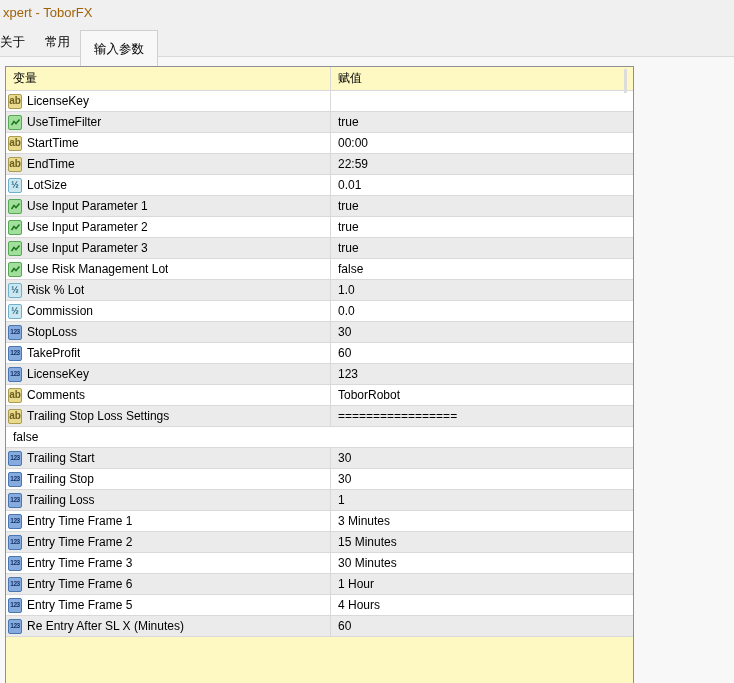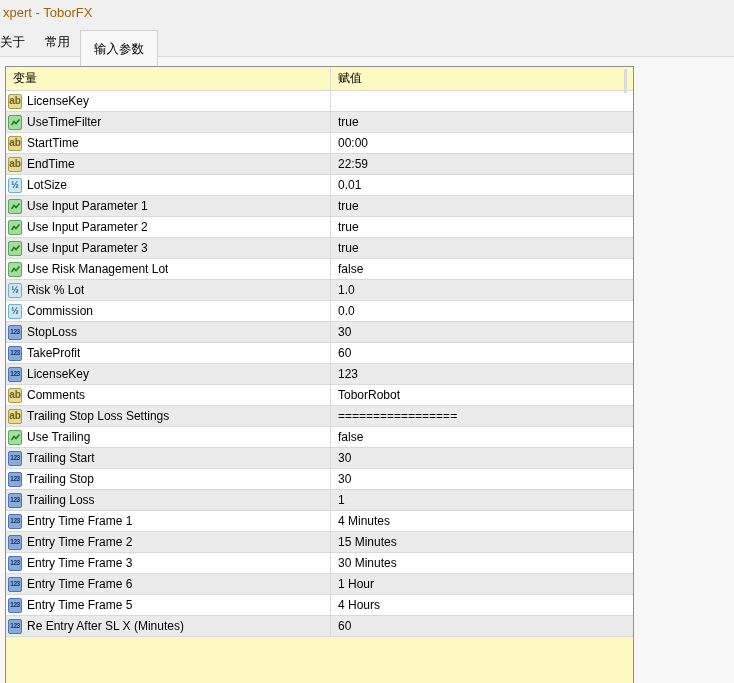--- a/index.html
+++ b/index.html
@@ -217,28 +217,20 @@
           <div class="cell value-cell">ToborRobot</div>
         </div>
         <div class="row alt">
           <div class="cell name-cell">
             <span class="type-icon glyph-ab" style="background: rgb(233, 218, 142); border-color: rgb(171, 156, 78); color: rgb(106, 95, 31);">ab</span>
             <span class="param-label">Trailing Stop Loss Settings</span>
           </div>
           <div class="cell value-cell">=================</div>
         </div>
         <div class="row">
-          <div class="cell name-cell">
-            <span class="type-icon " style="background: rgb(162, 223, 157); border-color: rgb(85, 168, 85); color: rgb(31, 122, 31);">
-              <svg width="11" height="11" viewBox="0 0 11 11">
-                <polyline points="1.5,8 4,4.5 6,6.5 9.5,2.5" fill="none" stroke="#1f7a1f" stroke-width="1.6"></polyline>
-              </svg>
-            </span>
-            <span class="param-label">Use Trailing</span>
-          </div>
           <div class="cell value-cell">false</div>
         </div>
         <div class="row alt">
           <div class="cell name-cell">
             <span class="type-icon glyph-123" style="background: rgb(134, 171, 221); border-color: rgb(74, 118, 180); color: rgb(22, 51, 110);">123</span>
             <span class="param-label">Trailing Start</span>
           </div>
           <div class="cell value-cell">30</div>
         </div>
         <div class="row">
@@ -253,21 +245,21 @@
             <span class="type-icon glyph-123" style="background: rgb(134, 171, 221); border-color: rgb(74, 118, 180); color: rgb(22, 51, 110);">123</span>
             <span class="param-label">Trailing Loss</span>
           </div>
           <div class="cell value-cell">1</div>
         </div>
         <div class="row">
           <div class="cell name-cell">
             <span class="type-icon glyph-123" style="background: rgb(134, 171, 221); border-color: rgb(74, 118, 180); color: rgb(22, 51, 110);">123</span>
             <span class="param-label">Entry Time Frame 1</span>
           </div>
-          <div class="cell value-cell">4 Minutes</div>
+          <div class="cell value-cell">3 Minutes</div>
         </div>
         <div class="row alt">
           <div class="cell name-cell">
             <span class="type-icon glyph-123" style="background: rgb(134, 171, 221); border-color: rgb(74, 118, 180); color: rgb(22, 51, 110);">123</span>
             <span class="param-label">Entry Time Frame 2</span>
           </div>
           <div class="cell value-cell">15 Minutes</div>
         </div>
         <div class="row">
           <div class="cell name-cell">

